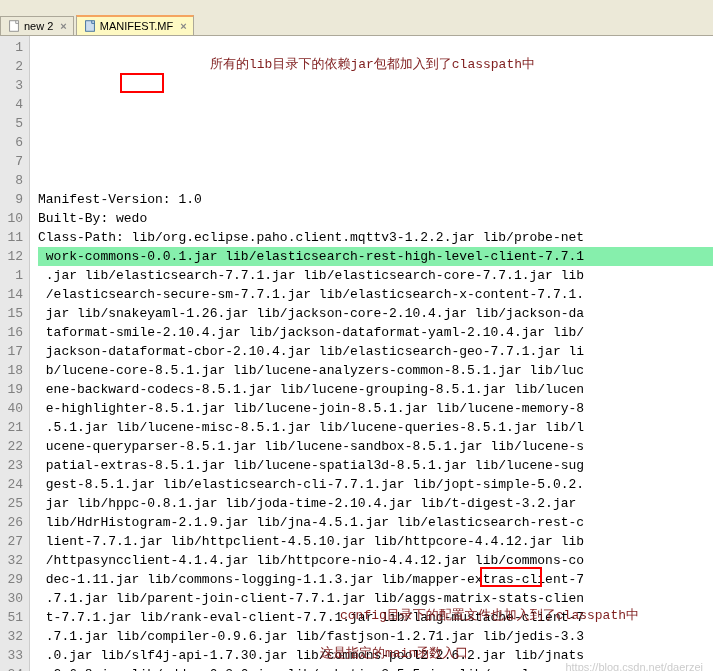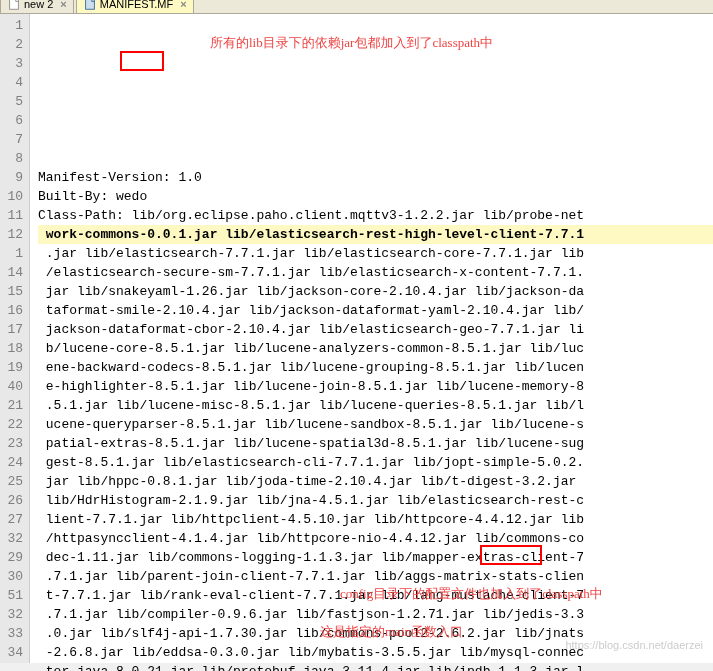--- a/index.html
+++ b/index.html
@@ -8,21 +8,21 @@
       font-size: 13px;
       background: #f0f0f0;
       width: 713px;
       height: 671px;
       overflow: hidden;
     }
     .tabs {
       display: flex;
       background: #ece9d8;
       border-bottom: 1px solid #aca899;
-      height: 14px;
+      height: 36px;
       align-items: flex-end;
     }
     .tab {
       display: flex;
       align-items: center;
       padding: 2px 6px;
       border: 1px solid #aca899;
       border-bottom: none;
       background: #ece9d8;
       margin-right: 2px;
@@ -64,25 +64,25 @@
     }
     .content {
       flex: 1;
       padding: 2px 0 2px 8px;
       color: #000;
       line-height: 19px;
       white-space: pre;
       position: relative;
     }
     .line { height: 19px; position: relative; }
-    .line.current { background: #fef9c3; font-weight: bold; }
+    .line.current { background: #86efac; }
     .annotation {
       position: absolute;
-      color: #ef4444;
-      font-family: Liberation Serif, serif;
+      color: #7f1d1d;
+      font-family: Liberation Mono, monospace;
       font-size: 13px;
       pointer-events: none;
       z-index: 10;
     }
     .redbox {
       position: absolute;
       border: 2px solid #ff0000;
       pointer-events: none;
       z-index: 9;
     }

